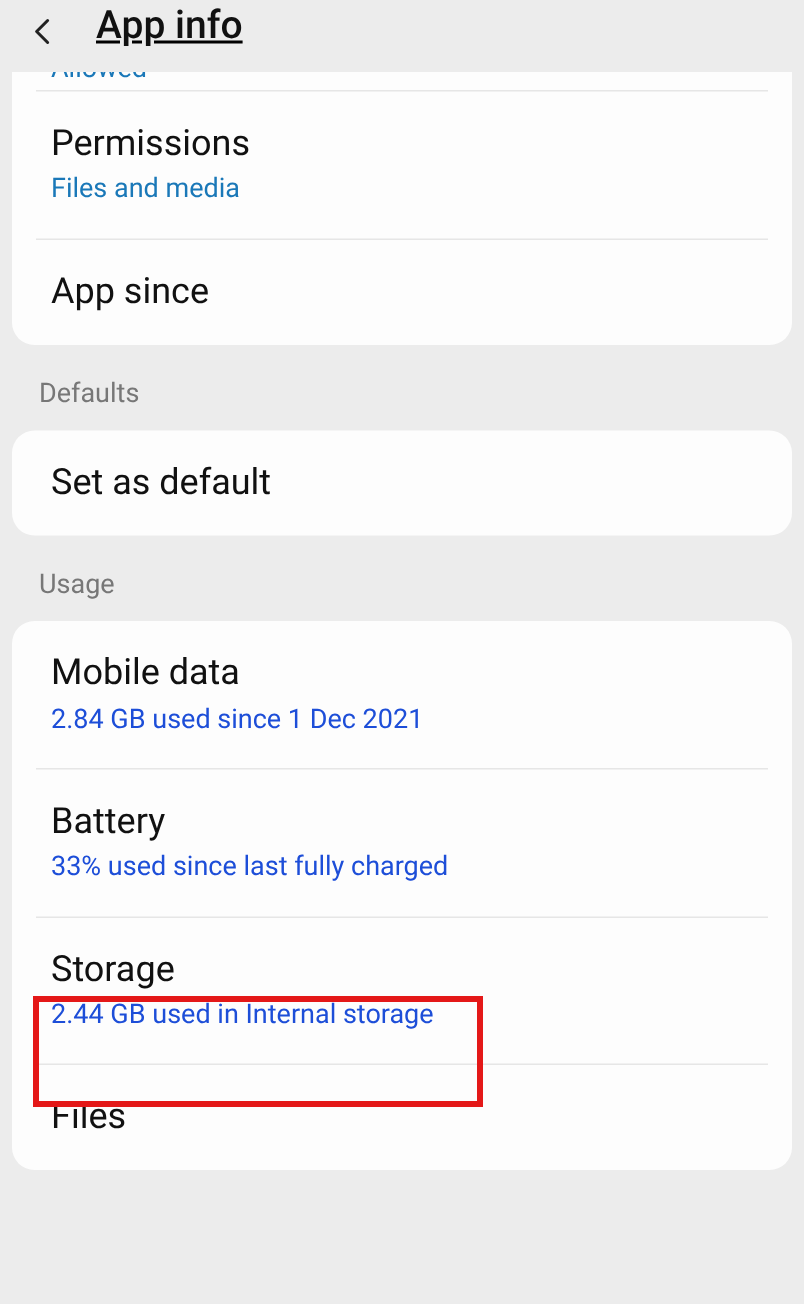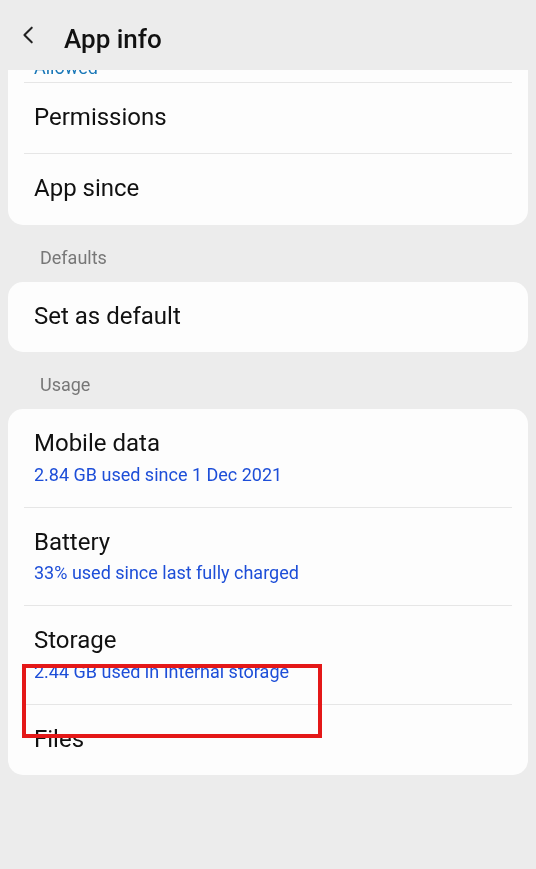--- a/index.html
+++ b/index.html
@@ -9,23 +9,24 @@
       font-family: -apple-system, BlinkMacSystemFont, 'Segoe UI', Roboto, Helvetica, Arial, sans-serif;
     }
     body {
       width: 536px;
       height: 869px;
       background: #ececec;
       overflow: hidden;
     }
     .header {
       display: flex;
-      align-items: flex-start;
-      padding: 24px 18px 16px 18px;
+      align-items: flex-end;
+      padding: 2px 18px 16px 18px;
       gap: 24px;
+      text-decoration: underline;
     }
     .back-icon svg {
       width: 22px;
       height: 22px;
       display: block;
     }
     .header-title {
       font-size: 26px;
       font-weight: 500;
       color: #111;
@@ -73,21 +74,21 @@
       color: #1d4ed8;
       line-height: 1.4;
       margin-top: 2px;
     }
     .item-sub.blue {
       color: #1a78b8;
     }
     .section-header {
       font-size: 18px;
       color: #777;
-      padding: 22px 26px 14px 40px;
+      padding: 22px 26px 14px 26px;
     }
     .highlight-box {
       border: 4px solid #e41818;
       position: absolute;
       left: 22px;
       top: 664px;
       width: 300px;
       height: 74px;
       pointer-events: none;
     }
@@ -108,20 +109,21 @@
     <div class="header-title">App info</div>
   </div>
 
   <div class="card partial-top">
     <div class="blue-peek">
       <span class="blue-peek-text">Allowed</span>
     </div>
     <hr class="divider">
     <div class="item">
       <div class="item-title">Permissions</div>
+      <div class="item-sub blue">Files and media</div>
     </div>
     <hr class="divider">
     <div class="item">
       <div class="item-title">App since</div>
     </div>
   </div>
 
   <div class="section-header">Defaults</div>
 
   <div class="card">

